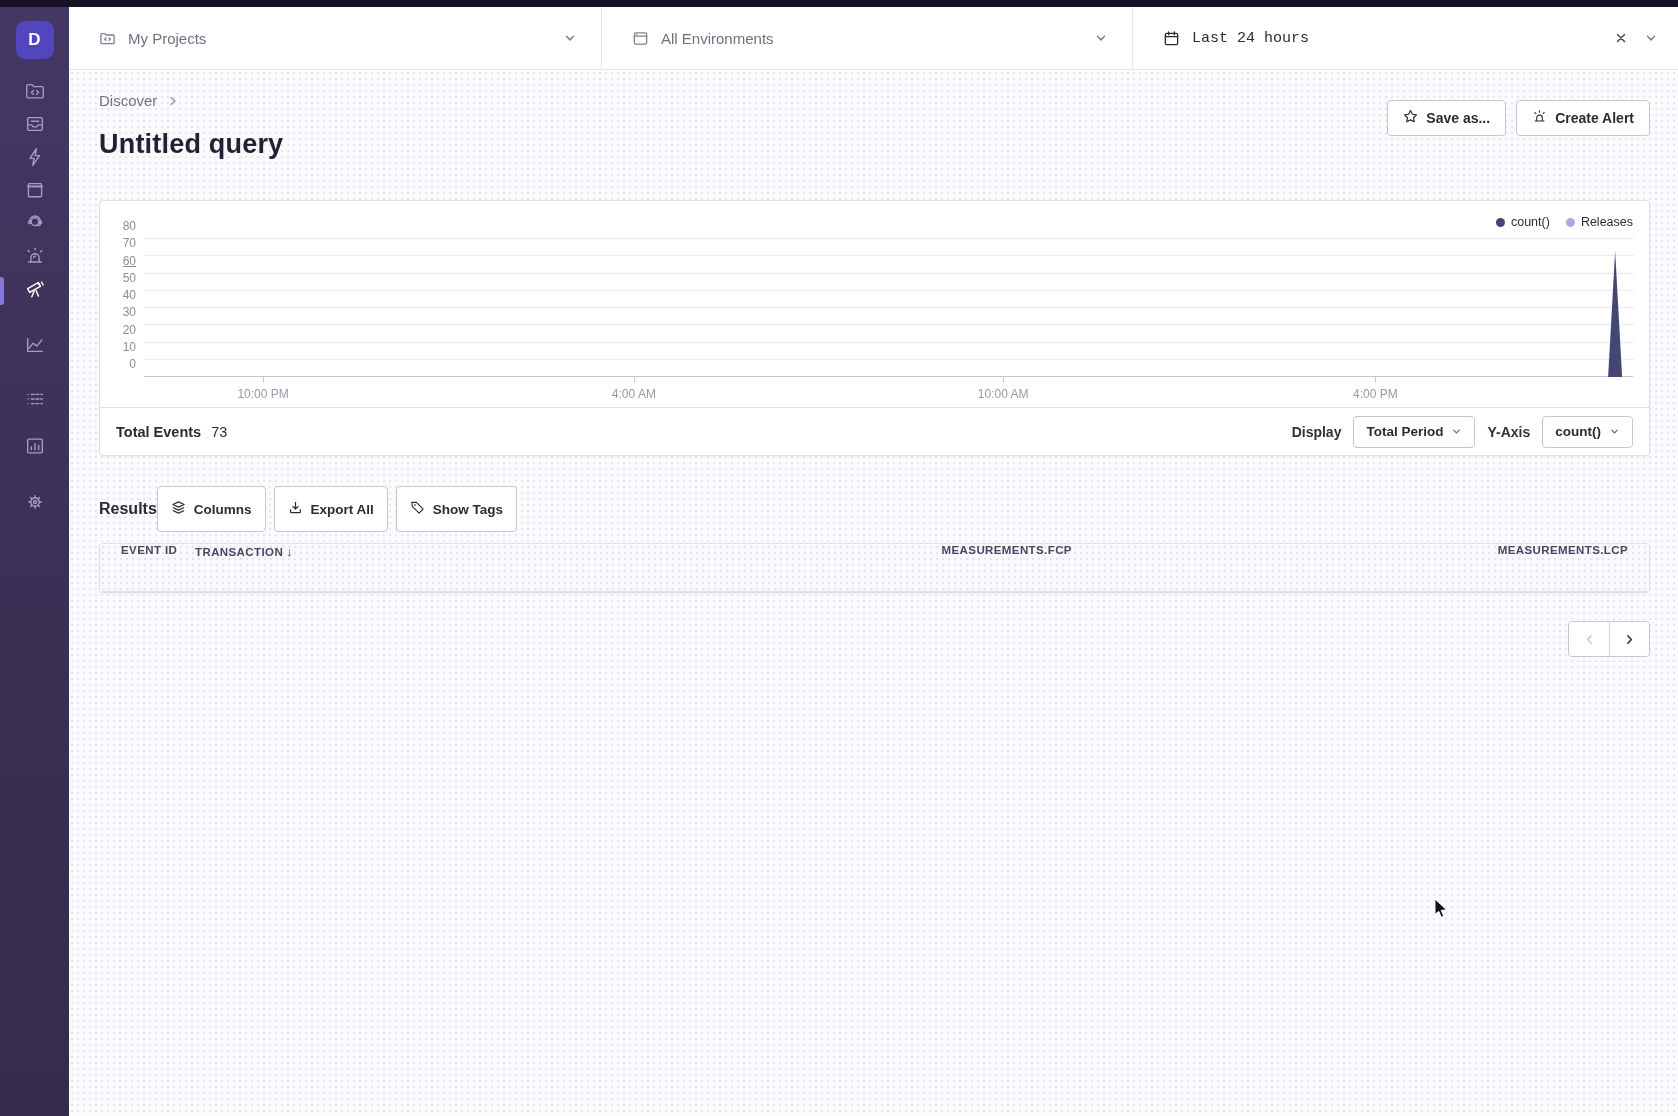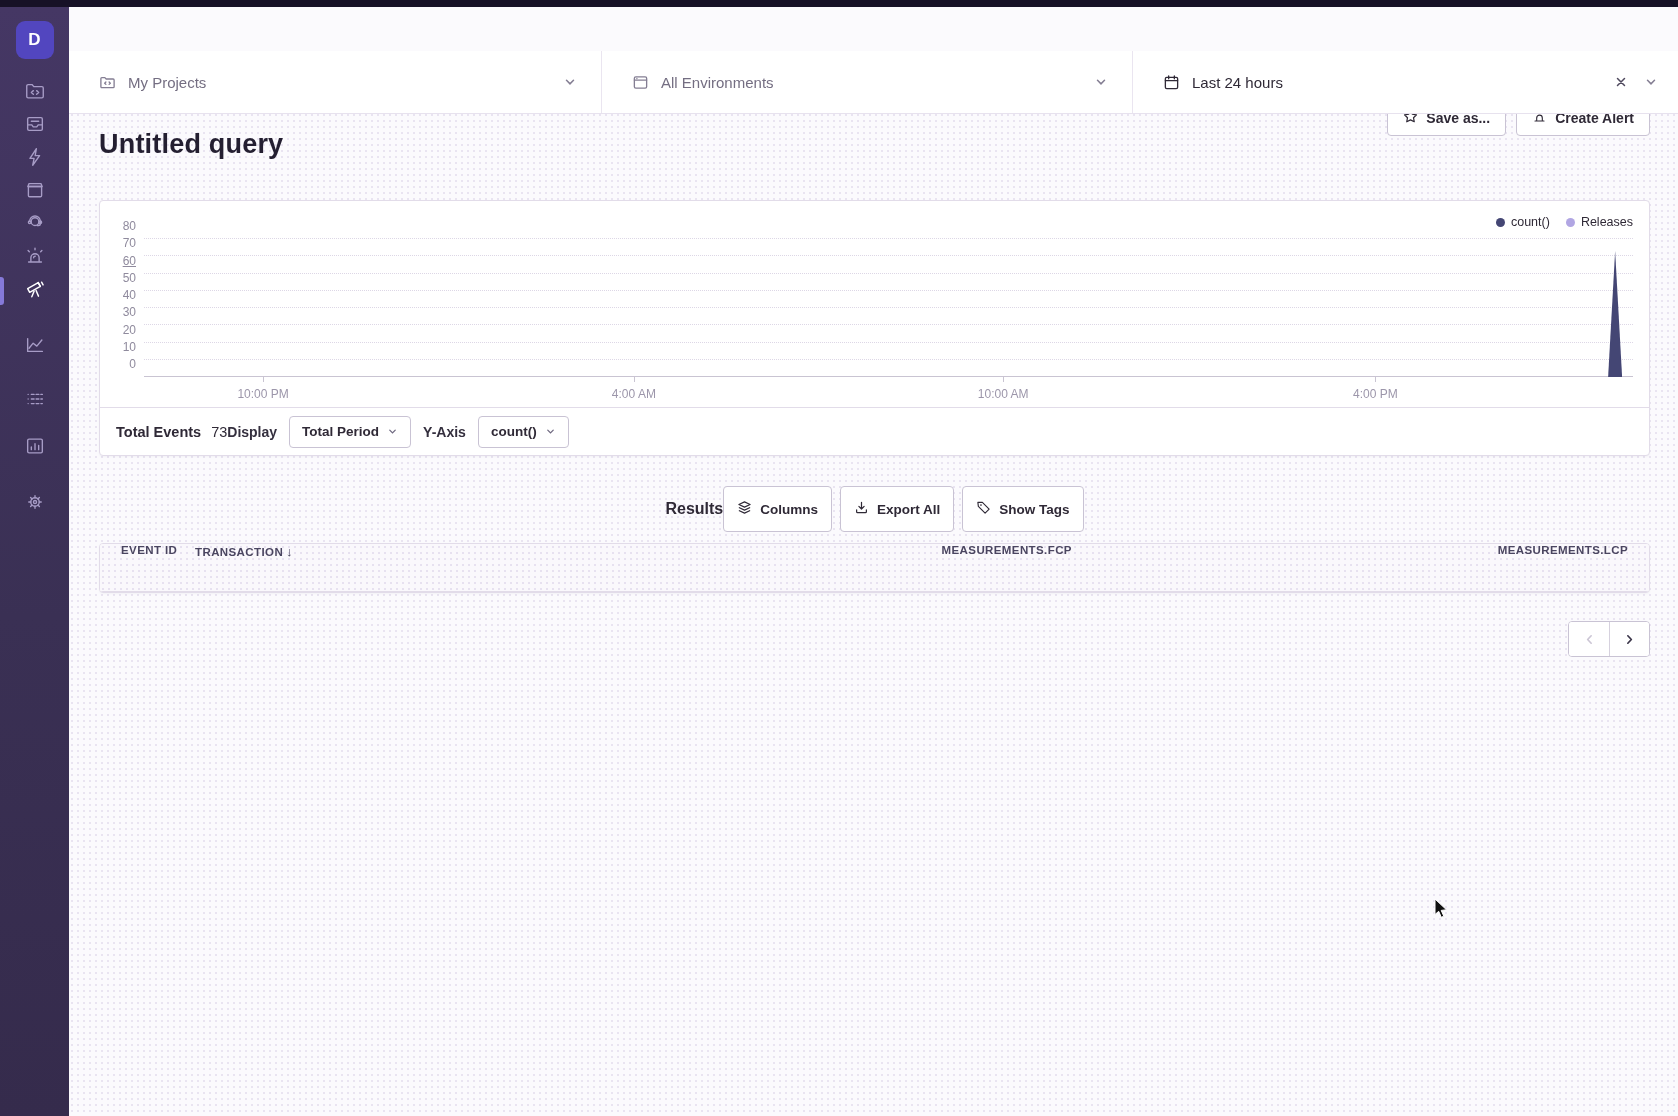--- a/index.html
+++ b/index.html
@@ -20,31 +20,31 @@
   .nav-item { position:relative; width:100%; height:24px; display:flex; align-items:center; justify-content:center;
     color:#a79cc6; cursor:pointer; }
   .nav-item svg { width:22px; height:22px; }
   .nav-item.active { color:#ffffff; }
   .nav-item.active .active-bar { position:absolute; left:0; top:-2px; width:4px; height:28px;
     background:#8579d8; border-radius:0 3px 3px 0; }
   .nav-gap-sm { height:5px; } .nav-gap-md { height:14px; } .nav-gap-lg { height:12px; }
 
   
   .topbar { position:absolute; top:7px; left:69px; right:0; height:63px; background:#fff;
-    border-bottom:1px solid #e7e2ee; display:flex; z-index:10;margin-top:44px; }
+    border-bottom:1px solid #e7e2ee; display:flex; z-index:10; }
   .tb-section { display:flex; align-items:center; border-right:1px solid #eae5f0; padding:0 24px 0 30px; }
   .tb-section:last-child { border-right:none; flex:1; }
   .tb-icon { width:17px; height:17px; color:#847e93; margin-right:12px; flex-shrink:0; }
   .tb-label { font-size:15px; color:#746e82; white-space:nowrap; }
   .tb-label.dark { color:#2f2936; font-weight:500; }
   .tb-spacer { flex:1; }
   .tb-chevron { width:14px; height:14px; color:#847e93; margin-left:16px; }
   .tb-close { width:14px; height:14px; color:#4f495e; margin-left:16px; cursor:pointer; }
   .tb-sec1 { width:533px; } .tb-sec2 { width:531px; }
-  .tb-sec3 { padding-right:20px; }
+  .tb-sec3 { padding-right:20px;font-family:Liberation Mono, monospace; }
 
   
   .main { position:absolute; top:70px; left:69px; right:0; bottom:0;
     background-color:#fbfafd;
     background-image:radial-gradient(#e9e4f1 0.9px, transparent 0.9px);
     background-size:6px 6px; padding:20px 28px 0 30px; overflow:hidden; }
 
   .header-row { display:flex; align-items:flex-start; justify-content:space-between; margin-bottom:40px; }
   .breadcrumb { display:flex; align-items:center; gap:10px; font-size:15px; color:#756f85; margin-top:2px; }
   .breadcrumb .crumb { cursor:pointer; }
@@ -72,33 +72,33 @@
   .legend-item { display:flex; align-items:center; gap:6px; font-size:12.5px; color:#2f2936; }
   .legend-item .dot { width:9px; height:9px; border-radius:50%; }
   .chart-plot-wrap { position:relative; margin:10px 16px 30px 44px; height:138px; }
   .gridline { position:absolute; left:0; right:0; height:0; border-top:1px dotted #ddd7e6; }
   .gridline.baseline { border-top:1px solid #c9c4d2; }
   .ytick { position:absolute; left:-36px; width:28px; text-align:right; font-size:12px; color:#8f8a9d;
     transform:translateY(-6px); }
   .xtick { position:absolute; bottom:-24px; transform:translateX(-50%); font-size:12px; color:#9c96aa; white-space:nowrap; }
   .xtickmark { position:absolute; bottom:-5px; width:1px; height:5px; background:#c9c4d2; }
   .spike { position:absolute; bottom:0; width:14px; }
-  .chart-footer { display:flex; align-items:center; height:48px;
+  .chart-footer { display:flex; align-items:center; justify-content:space-between; height:48px;
     border-top:1px solid #e2dce9; padding:0 16px; }
   .cf-left { display:flex; align-items:baseline; gap:10px; font-size:14.5px; }
   .cf-left .lbl { font-weight:700; color:#2f2936; }
   .cf-left .val { color:#2f2936; }
   .cf-right { display:flex; align-items:center; gap:12px; }
   .cf-label { font-size:14px; font-weight:600; color:#342f3e; }
   .dd-btn { display:inline-flex; align-items:center; gap:8px; background:#fff; border:1px solid #c9c3d4;
     border-radius:4px; height:32px; padding:0 12px; font-size:13.5px; font-weight:600; color:#2f2936; cursor:pointer; }
   .dd-btn svg { width:11px; height:11px; color:#6f6980; }
 
   
-  .results-head { display:flex; align-items:center; justify-content:center; margin-bottom:11px; }
+  .results-head { display:flex; align-items:center; justify-content:flex-start; margin-bottom:11px; }
   .results-title { font-size:16px; font-weight:700; color:#2f2936; }
   .results-buttons { display:flex; gap:8px; }
 
   .table { overflow:hidden; }
   .t-header { display:flex; align-items:flex-start; height:48px; border-bottom:1px solid #e2dce9;
     background-color:#faf8fc; background-image:radial-gradient(#e7e1f0 0.9px, transparent 0.9px); background-size:6px 6px;
     font-size:11.5px; font-weight:700; color:#4a4560; letter-spacing:0.4px; }
   .t-row { display:flex; align-items:center; height:40px; background:#fff; font-size:14px; color:#2f2936; }
   .c1 { width:95px; padding-left:21px; flex-shrink:0; }
   .c2 { flex:1.05; }

